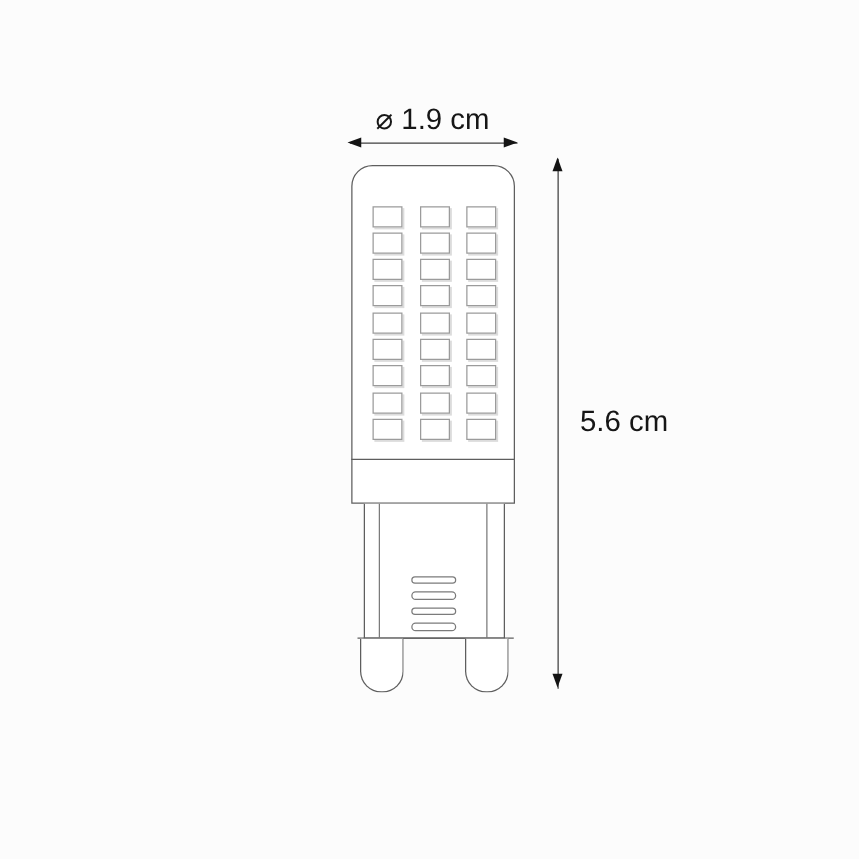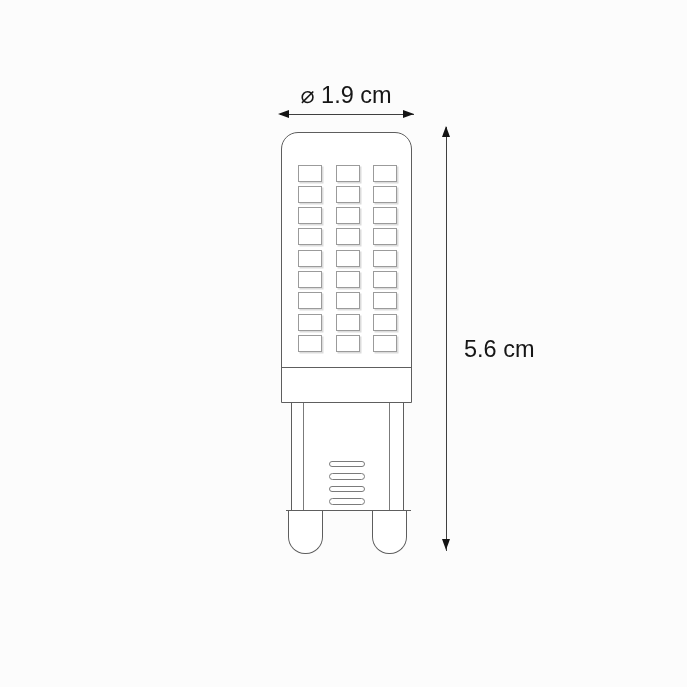--- a/index.html
+++ b/index.html
@@ -71,21 +71,21 @@
     color:var(--text,#161616);
     font-size:23.5px;
     line-height:1;
     white-space:nowrap;
   }
   .dim-label-h{
     left:270px;top:84px;width:152px;
     text-align:center;
   }
   .dim-label-v{
-    left:464px;top:338px;
+    left:464px;top:326px;
   }
   .hline{
     left:280px;top:114px;width:134px;height:0;
     border-top:1.3px solid var(--dim-line,#3f3f3f);
   }
   .vline{
     left:446px;top:127px;width:0;height:424px;
     border-left:1.3px solid var(--dim-line,#3f3f3f);
   }
   .arrow{width:0;height:0;}

